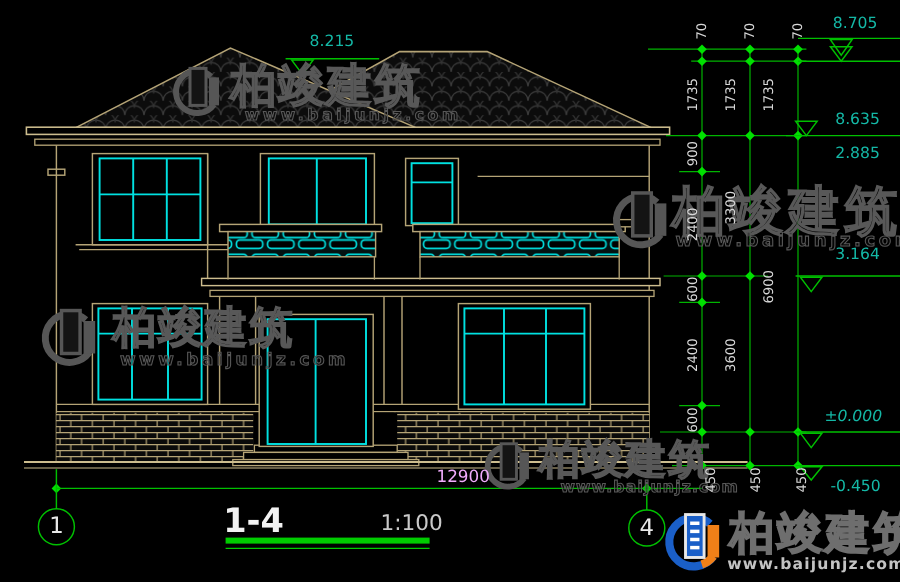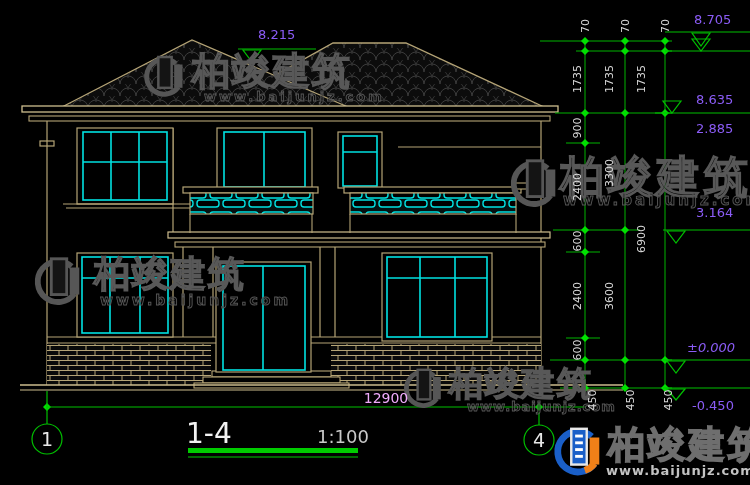--- a/index.html
+++ b/index.html
@@ -1,33 +1,33 @@
 <!DOCTYPE html>
 <html><head>
 <meta charset="utf-8">
 <style>
   html,body{margin:0;padding:0;background:#000;}
   #stage{position:relative;width:750px;height:485px;background:#000;overflow:hidden;
          font-family:"DejaVu Sans","Liberation Sans",sans-serif;}
   #stage svg{position:absolute;left:0;top:0;}
-  .txt{position:absolute;color:#8b5cf6;font-size:13px;white-space:nowrap;line-height:1;}
+  .txt{position:absolute;color:#14b8a6;font-size:13px;white-space:nowrap;line-height:1;}
   .vdim{position:absolute;color:#d8d8d8;font-size:11px;white-space:nowrap;line-height:1;
         transform:translate(-50%,-50%) rotate(-90deg);}
   .hdim{position:absolute;color:#f0abfc;font-size:14px;white-space:nowrap;line-height:1;
         transform:translate(-50%,0);}
   .axisnum{position:absolute;color:#e8e8e8;font-size:19px;line-height:1;
         transform:translate(-50%,-50%);}
   .wm{position:absolute;font-weight:bold;color:rgba(15,15,15,0.40);
       -webkit-text-stroke:1.3px #585858;white-space:nowrap;line-height:1;letter-spacing:2px;}
   .wmu{position:absolute;font-weight:bold;color:rgba(15,15,15,0.40);
       -webkit-text-stroke:0.9px #585858;white-space:nowrap;line-height:1;letter-spacing:3px;}
   .logo-txt{position:absolute;font-weight:bold;color:rgba(5,5,5,0.65);
       -webkit-text-stroke:1.6px #6e6e6e;white-space:nowrap;line-height:1;letter-spacing:3px;}
   .logo-url{position:absolute;font-weight:bold;color:#c3c3c3;white-space:nowrap;line-height:1;letter-spacing:1px;}
-  .title-big{position:absolute;color:#f2f2f2;font-weight:normal;white-space:nowrap;line-height:1;}
+  .title-big{position:absolute;color:#f2f2f2;font-weight:bold;white-space:nowrap;line-height:1;}
   .title-scale{position:absolute;color:#c9c9c9;white-space:nowrap;line-height:1;}
   .wm-ic{position:absolute;}
 </style>
 </head>
 <body>
 
 <div id="stage">
 
   <svg width="750" height="485" viewBox="0 0 750 485">
     <defs>

